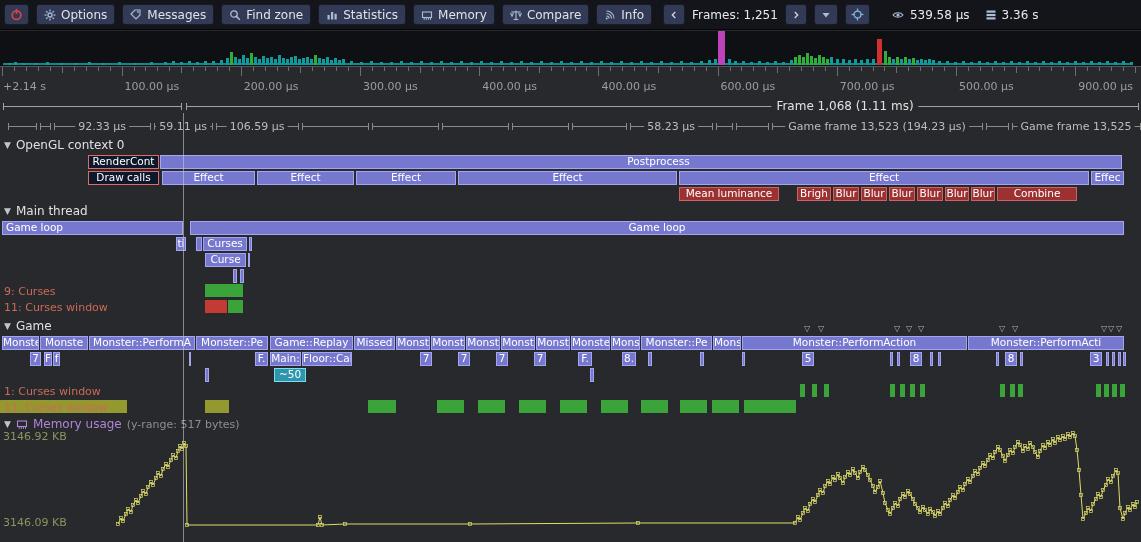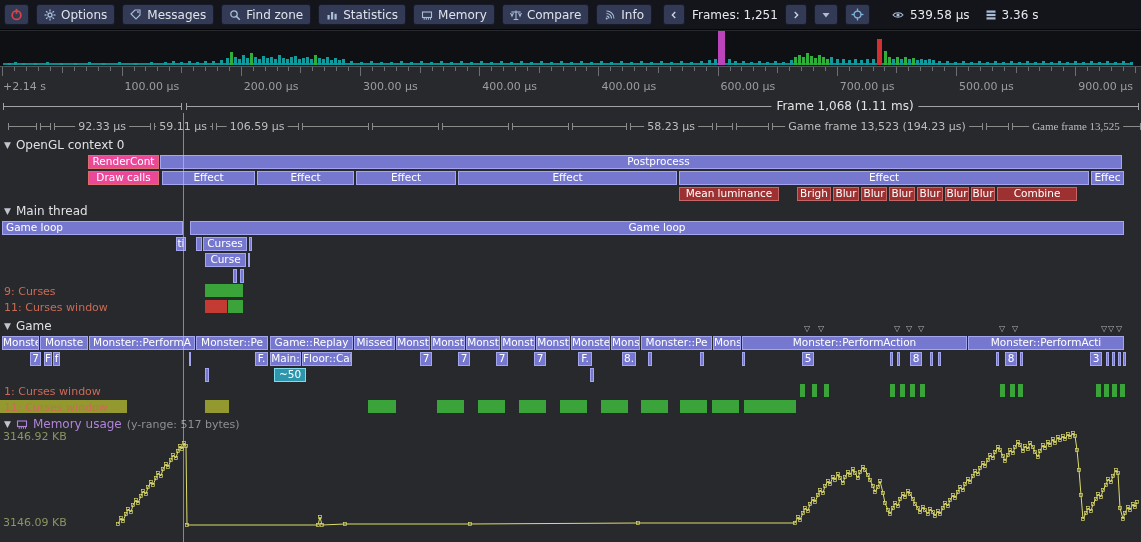--- a/index.html
+++ b/index.html
@@ -30,21 +30,21 @@
   .sf-line{position:absolute;height:1px;background:#8a8a8a;top:126px;z-index:1;}
   .sf-tick{position:absolute;width:1px;height:7px;background:#8a8a8a;top:123px;z-index:1;}
   .sf-label{position:absolute;top:120px;font-size:11px;color:#bcbcbc;background:#27292d;
             padding:0 3px;transform:translateX(-50%);white-space:nowrap;z-index:2;}
   
   .sechdr{position:absolute;left:4px;font-size:12px;color:#e0e0e4;white-space:nowrap;display:flex;gap:5px;align-items:center;}
   .tri{color:#c3c3ce;font-size:9px;}
   .zone{position:absolute;height:14px;box-sizing:border-box;border:1px solid;font-size:10.5px;line-height:11px;
         color:#fff;text-align:center;white-space:nowrap;overflow:hidden;cursor:default;}
   .z-purple{background:#7678d0;border-color:#a3a5ef;}
-  .z-red{background:#ec4899;border-color:#df6c6c;}
+  .z-red{background:#0f172a;border-color:#df6c6c;}
   .z-darkred{background:#9d3131;border-color:#c66565;}
   .z-teal{background:#2d96ad;border-color:#7fdcef;}
   .zone.al{text-align:left;padding-left:3px;}
   .lockbar{position:absolute;height:13px;}
   .lk-green{background:#3aa33a;}
   .lk-red{background:#c33b33;}
   .lk-olive{background:#93982f;}
   .locklabel{position:absolute;left:4px;font-size:11px;color:#cd6a55;white-space:nowrap;z-index:3;}
   .msg{position:absolute;font-size:8px;line-height:8px;color:#b0b0b0;z-index:2;}
   
@@ -523,21 +523,21 @@
     <div class="sf-line" style="left: 772px; width: 210px;"></div>
     <div class="sf-tick" style="left: 772px;"></div>
     <div class="sf-tick" style="left: 982px;"></div>
     <div class="sf-label" style="left: 877px;">Game frame 13,523 (194.23 μs)</div>
     <div class="sf-line" style="left: 986px; width: 22px;"></div>
     <div class="sf-tick" style="left: 986px;"></div>
     <div class="sf-tick" style="left: 1008px;"></div>
     <div class="sf-line" style="left: 1012px; width: 128px;"></div>
     <div class="sf-tick" style="left: 1012px;"></div>
     <div class="sf-tick" style="left: 1140px;"></div>
-    <div class="sf-label" style="left: 1076px; font-family: Liberation Serif, serif;">Game frame 13,525</div>
+    <div class="sf-label" style="left: 1076px;">Game frame 13,525</div>
     <div class="sechdr" style="top: 138px;">
       <span class="tri">▼</span>
       <span>OpenGL context 0</span>
     </div>
     <div class="sechdr" style="top: 204px;">
       <span class="tri">▼</span>
       <span>Main thread</span>
     </div>
     <div class="sechdr" style="top: 319px;">
       <span class="tri">▼</span>

